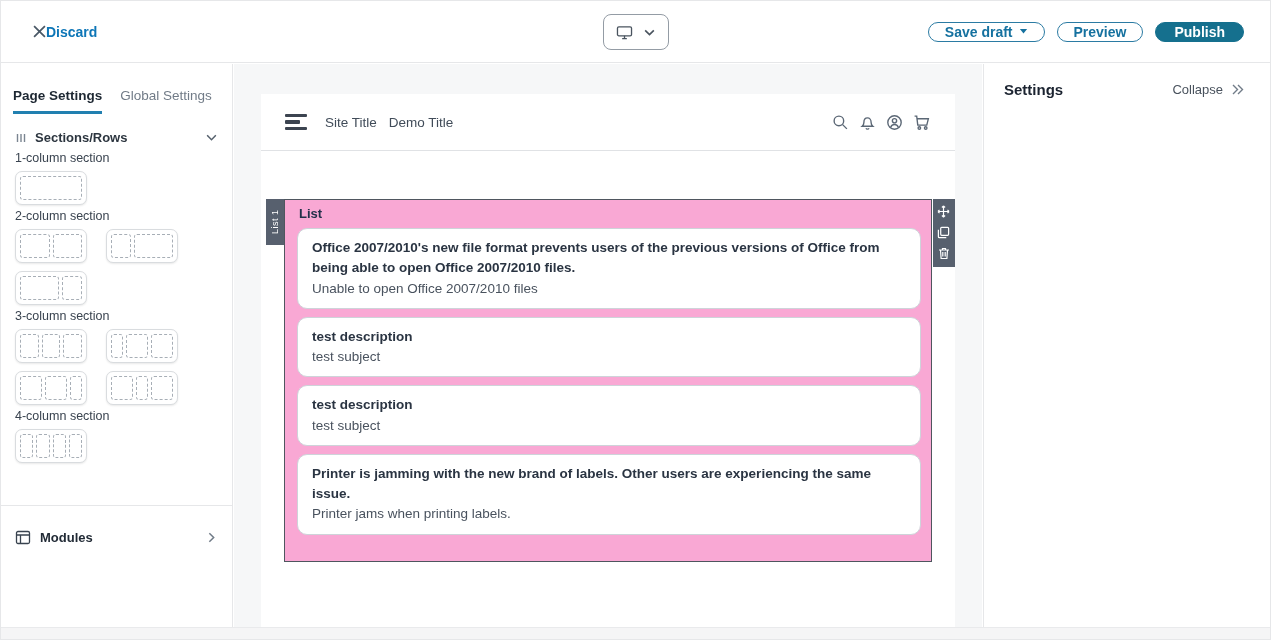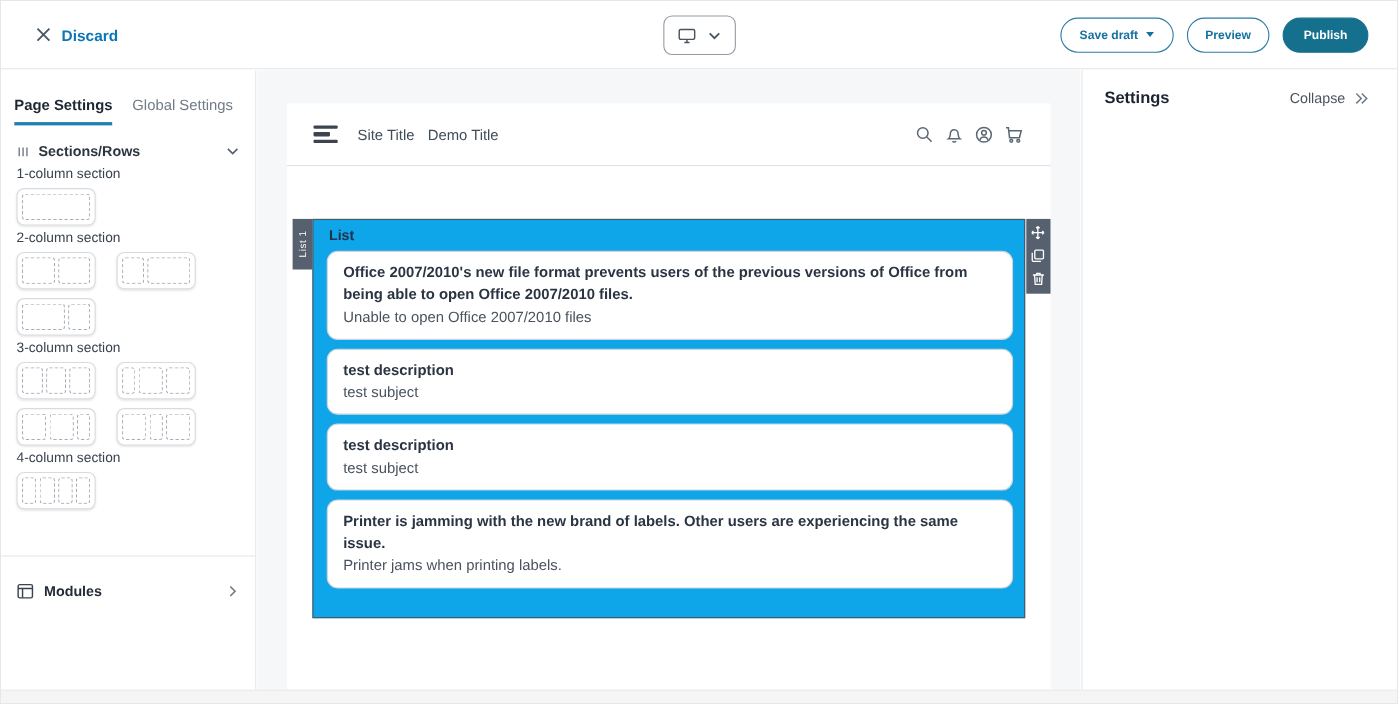--- a/index.html
+++ b/index.html
@@ -5,29 +5,29 @@
   :root{
     --accent-blue:#0d76b7; --button-blue:#15719f; --publish-bg:#15708e;
     --slate:#57606e; --tab-underline:#2180b0;
   }
   *{box-sizing:border-box}
   body{margin:0;width:1273px;height:642px;font-family:"Liberation Sans",sans-serif;background:#fff;overflow:hidden}
   .app{position:relative;width:1271px;height:640px;border:1px solid #e6e7e9;background:#fff;overflow:hidden}
 
   
   .topbar{position:absolute;top:0;left:0;right:0;height:62px;background:#fff;border-bottom:1px solid #e6e7e9;display:flex;align-items:center;justify-content:space-between;padding:0 26px}
-  .discard{display:flex;align-items:center;gap:10px;background:none;border:none;cursor:pointer;font-family:inherit}
+  .discard{display:flex;align-items:center;background:none;border:none;cursor:pointer;font-family:inherit}
   .discard .lbl{color:var(--accent-blue);font-size:14px;font-weight:600}
   .x-icon{color:#4a5866;display:flex}
   .topbar-center{position:absolute;left:50%;transform:translateX(-50%);top:13px;display:flex;gap:14px}
   .selectbox{height:36px;background:#fff;border:1px solid #949ca5;border-radius:8px;display:flex;align-items:center;gap:10px;padding:0 12px;font-size:13.5px;color:#2a333e;cursor:pointer;font-family:inherit}
   .selectbox.page{width:144px;justify-content:space-between}
   .selectbox .chev{color:#4a545f;display:flex}
   .topbar-right{display:flex;align-items:center;gap:12px}
-  .pill{border-radius:17px;height:32px;padding:0 16px;font-size:11px;font-weight:700;cursor:pointer;display:flex;align-items:center;gap:6px;font-family:inherit}
+  .pill{border-radius:17px;height:20px;padding:0 16px;font-size:14px;font-weight:700;cursor:pointer;display:flex;align-items:center;gap:6px;font-family:inherit}
   .pill.outline{background:#fff;border:1.5px solid #2b7ba3;color:var(--button-blue)}
   .pill.solid{background:var(--publish-bg);border:1.5px solid var(--publish-bg);color:#fff;padding:0 18px}
   .caret{display:flex;color:var(--button-blue)}
 
   
   .left-panel{position:absolute;top:63px;left:0;width:232px;bottom:12px;background:#fff;border-right:1px solid #e6e7e9;overflow:hidden}
   .tabs{display:flex;gap:18px;padding:24px 12px 0}
   .tab{font-size:13.5px;color:#717b87;padding-bottom:8px;cursor:pointer;border-bottom:3px solid transparent}
   .tab.active{color:#1d2732;font-weight:700;border-bottom-color:var(--tab-underline)}
   .sections-row{display:flex;align-items:center;gap:8px;padding:16px 14px 2px;color:#2c353f;font-size:13px;font-weight:600;cursor:pointer}
@@ -47,21 +47,21 @@
   .site{margin:30px 27px 0;height:534px;background:#fff}
   .site-header{height:57px;border-bottom:1px solid #e0e2e5;display:flex;align-items:center;padding:0 24px;gap:12px}
   .burger{display:flex;flex-direction:column;gap:3px;width:22px;cursor:pointer}
   .burger span{height:3.5px;background:#3c4450;border-radius:1px}
   .burger .b2{width:70%}
   .site-logo,.site-title{font-size:13.5px;color:#414c59}
   .site-logo{margin-left:6px}
   .hdr-icons{margin-left:auto;display:flex;align-items:center;gap:10px;color:#5b6775}
   .hdr-icons svg{cursor:pointer}
 
-  .widget{position:relative;margin:48px 0 0 23px;width:648px;min-height:363px;background:#0ea5e9;border:1.5px solid #4f565f;padding:6px 10px 10px 12px}
+  .widget{position:relative;margin:48px 0 0 23px;width:648px;min-height:363px;background:#f9a8d4;border:1.5px solid #4f565f;padding:6px 10px 10px 12px}
   .widget-tab{position:absolute;left:-19.5px;top:-1.5px;width:18px;height:46px;background:var(--slate);color:#fff;display:flex;align-items:center;justify-content:center;writing-mode:vertical-rl;transform:rotate(180deg);font-size:9px;letter-spacing:.5px;cursor:pointer}
   .widget-toolbar{position:absolute;right:-23.5px;top:-1.5px;width:22px;background:var(--slate);display:flex;flex-direction:column;align-items:center;gap:8px;padding:6px 0 7px;color:#fff}
   .widget-toolbar svg{cursor:pointer}
   .widget-title{font-size:13px;font-weight:700;color:#23304a;margin:0 0 7px 2px}
   .list-card{border:1px solid #ced3d9;border-radius:10px;padding:9px 14px;margin-bottom:8px;font-size:13.5px;line-height:1.5;cursor:pointer;background:#fff}
   .card-title{font-weight:700;color:#2a3442}
   .card-subtitle{color:#49525e}
 
   
   .right-panel{position:absolute;top:63px;right:0;width:287px;bottom:12px;background:#fff;border-left:1px solid #e6e7e9}

